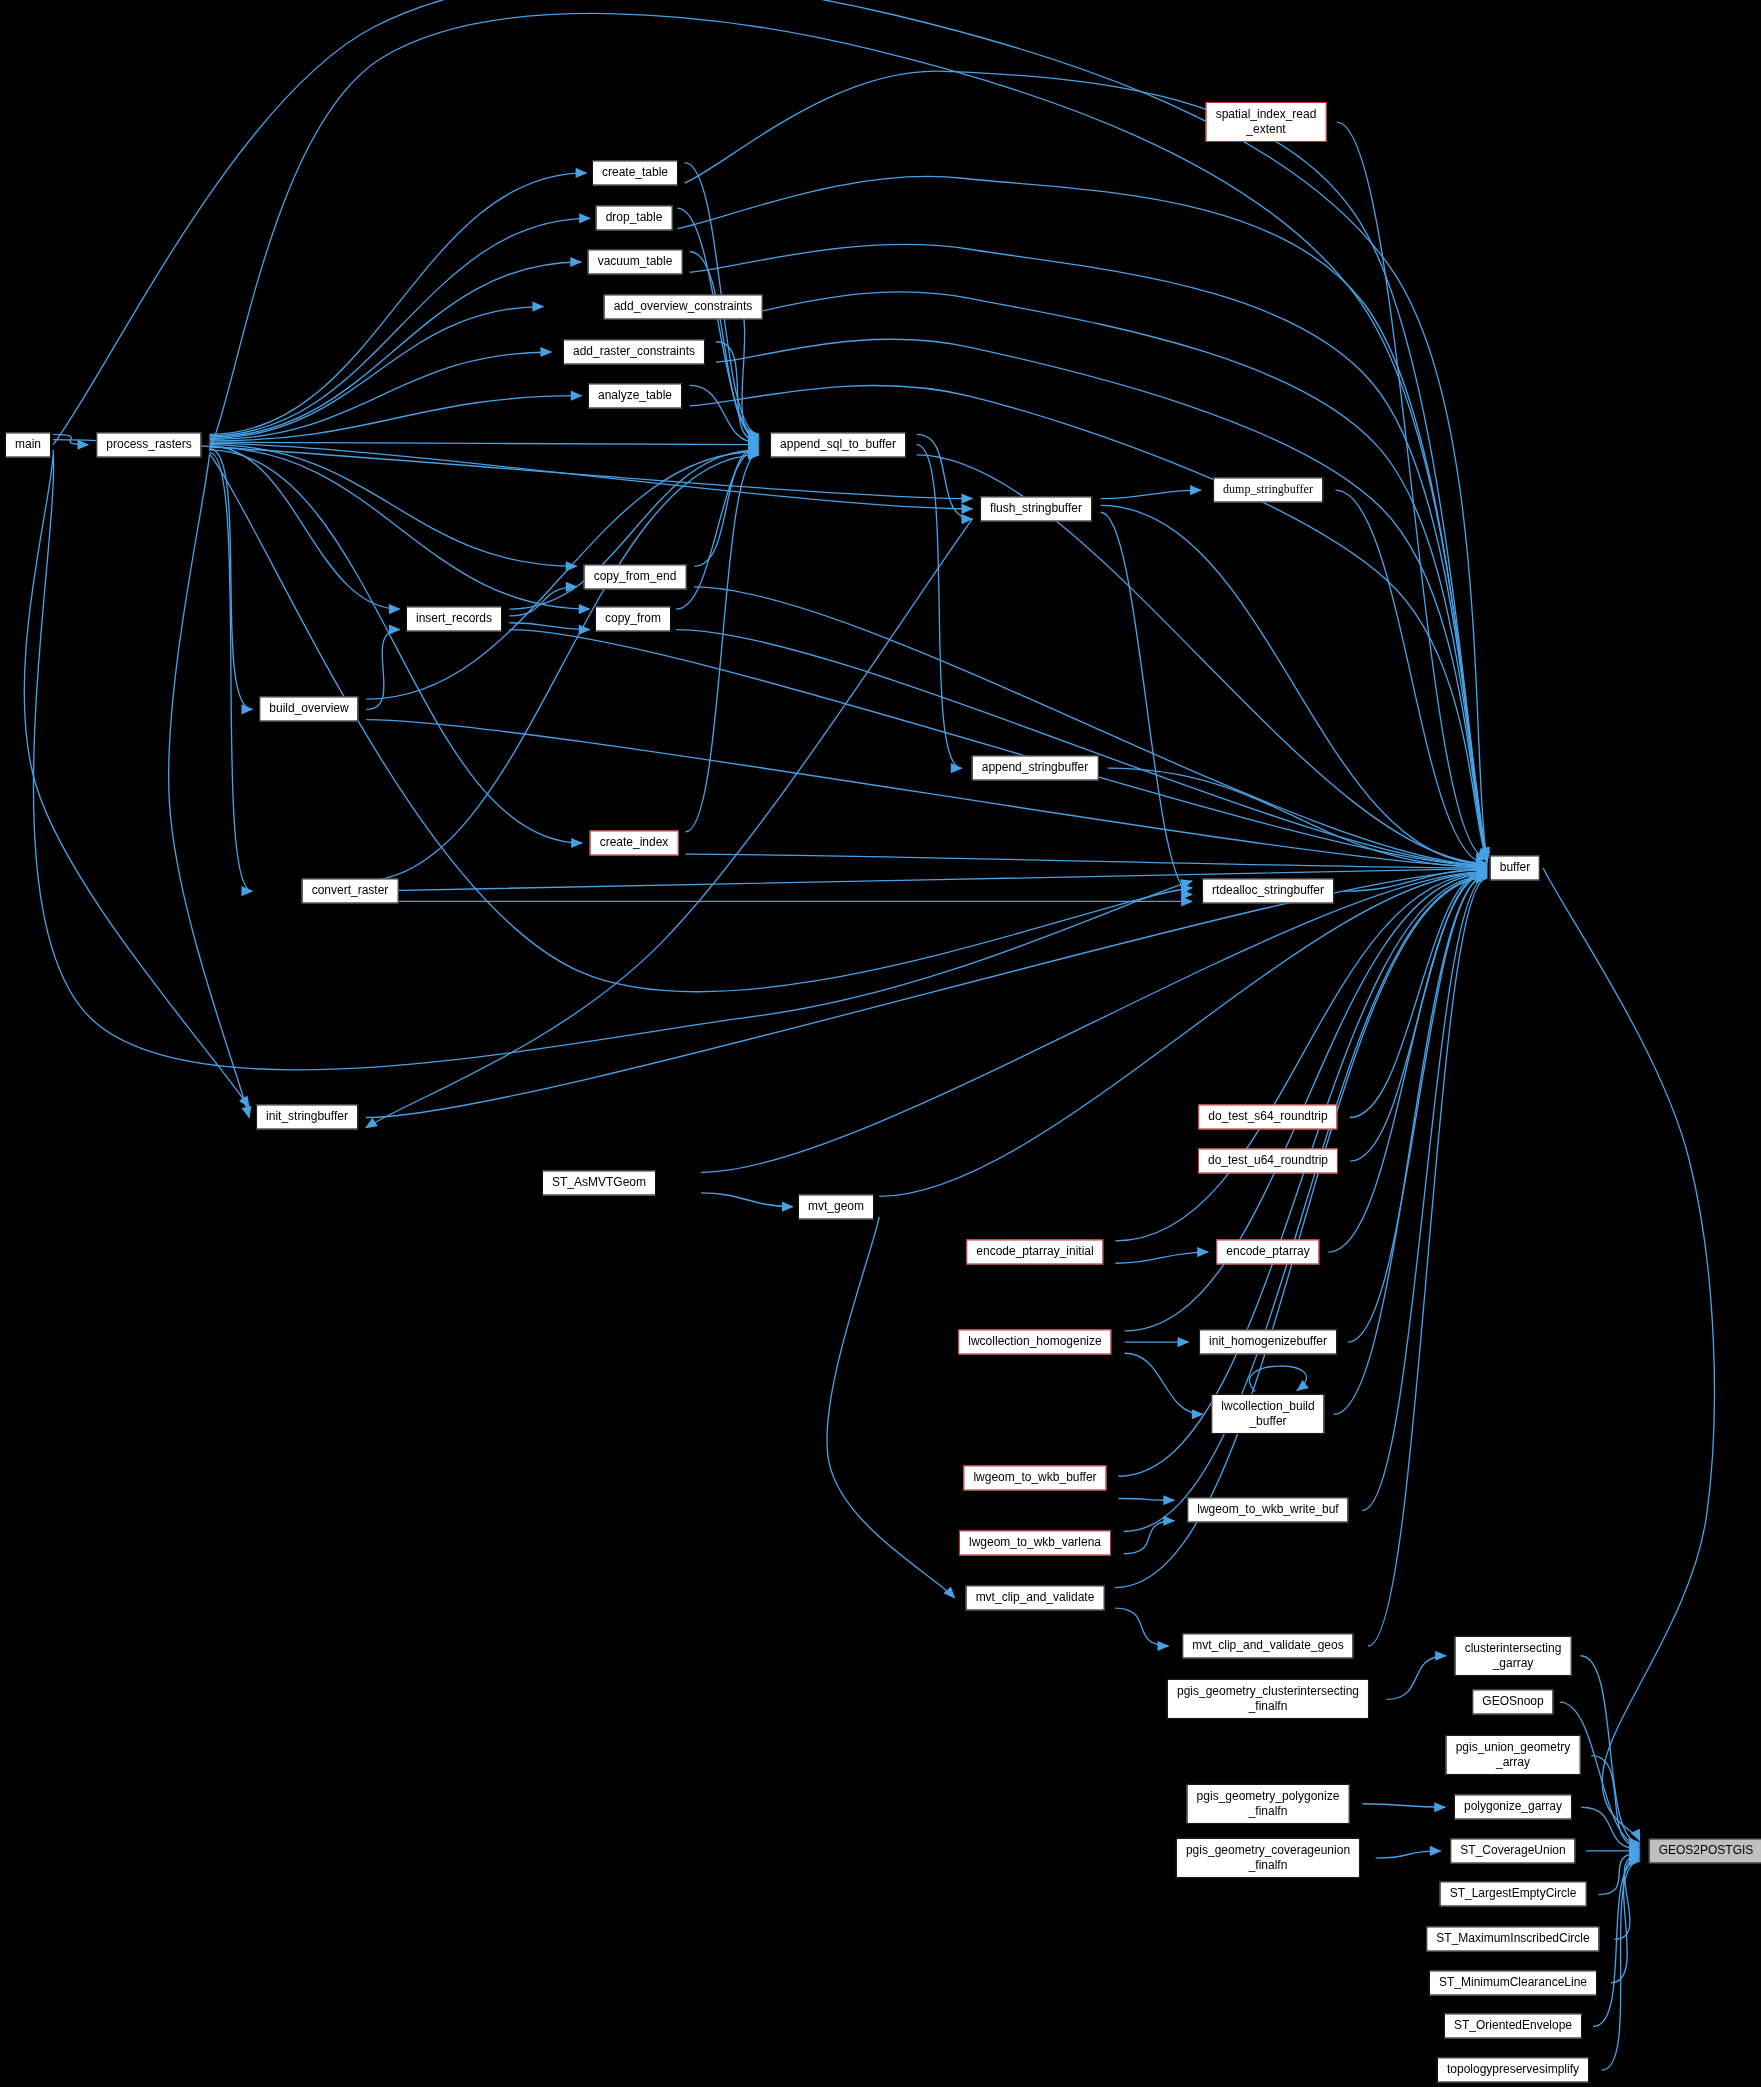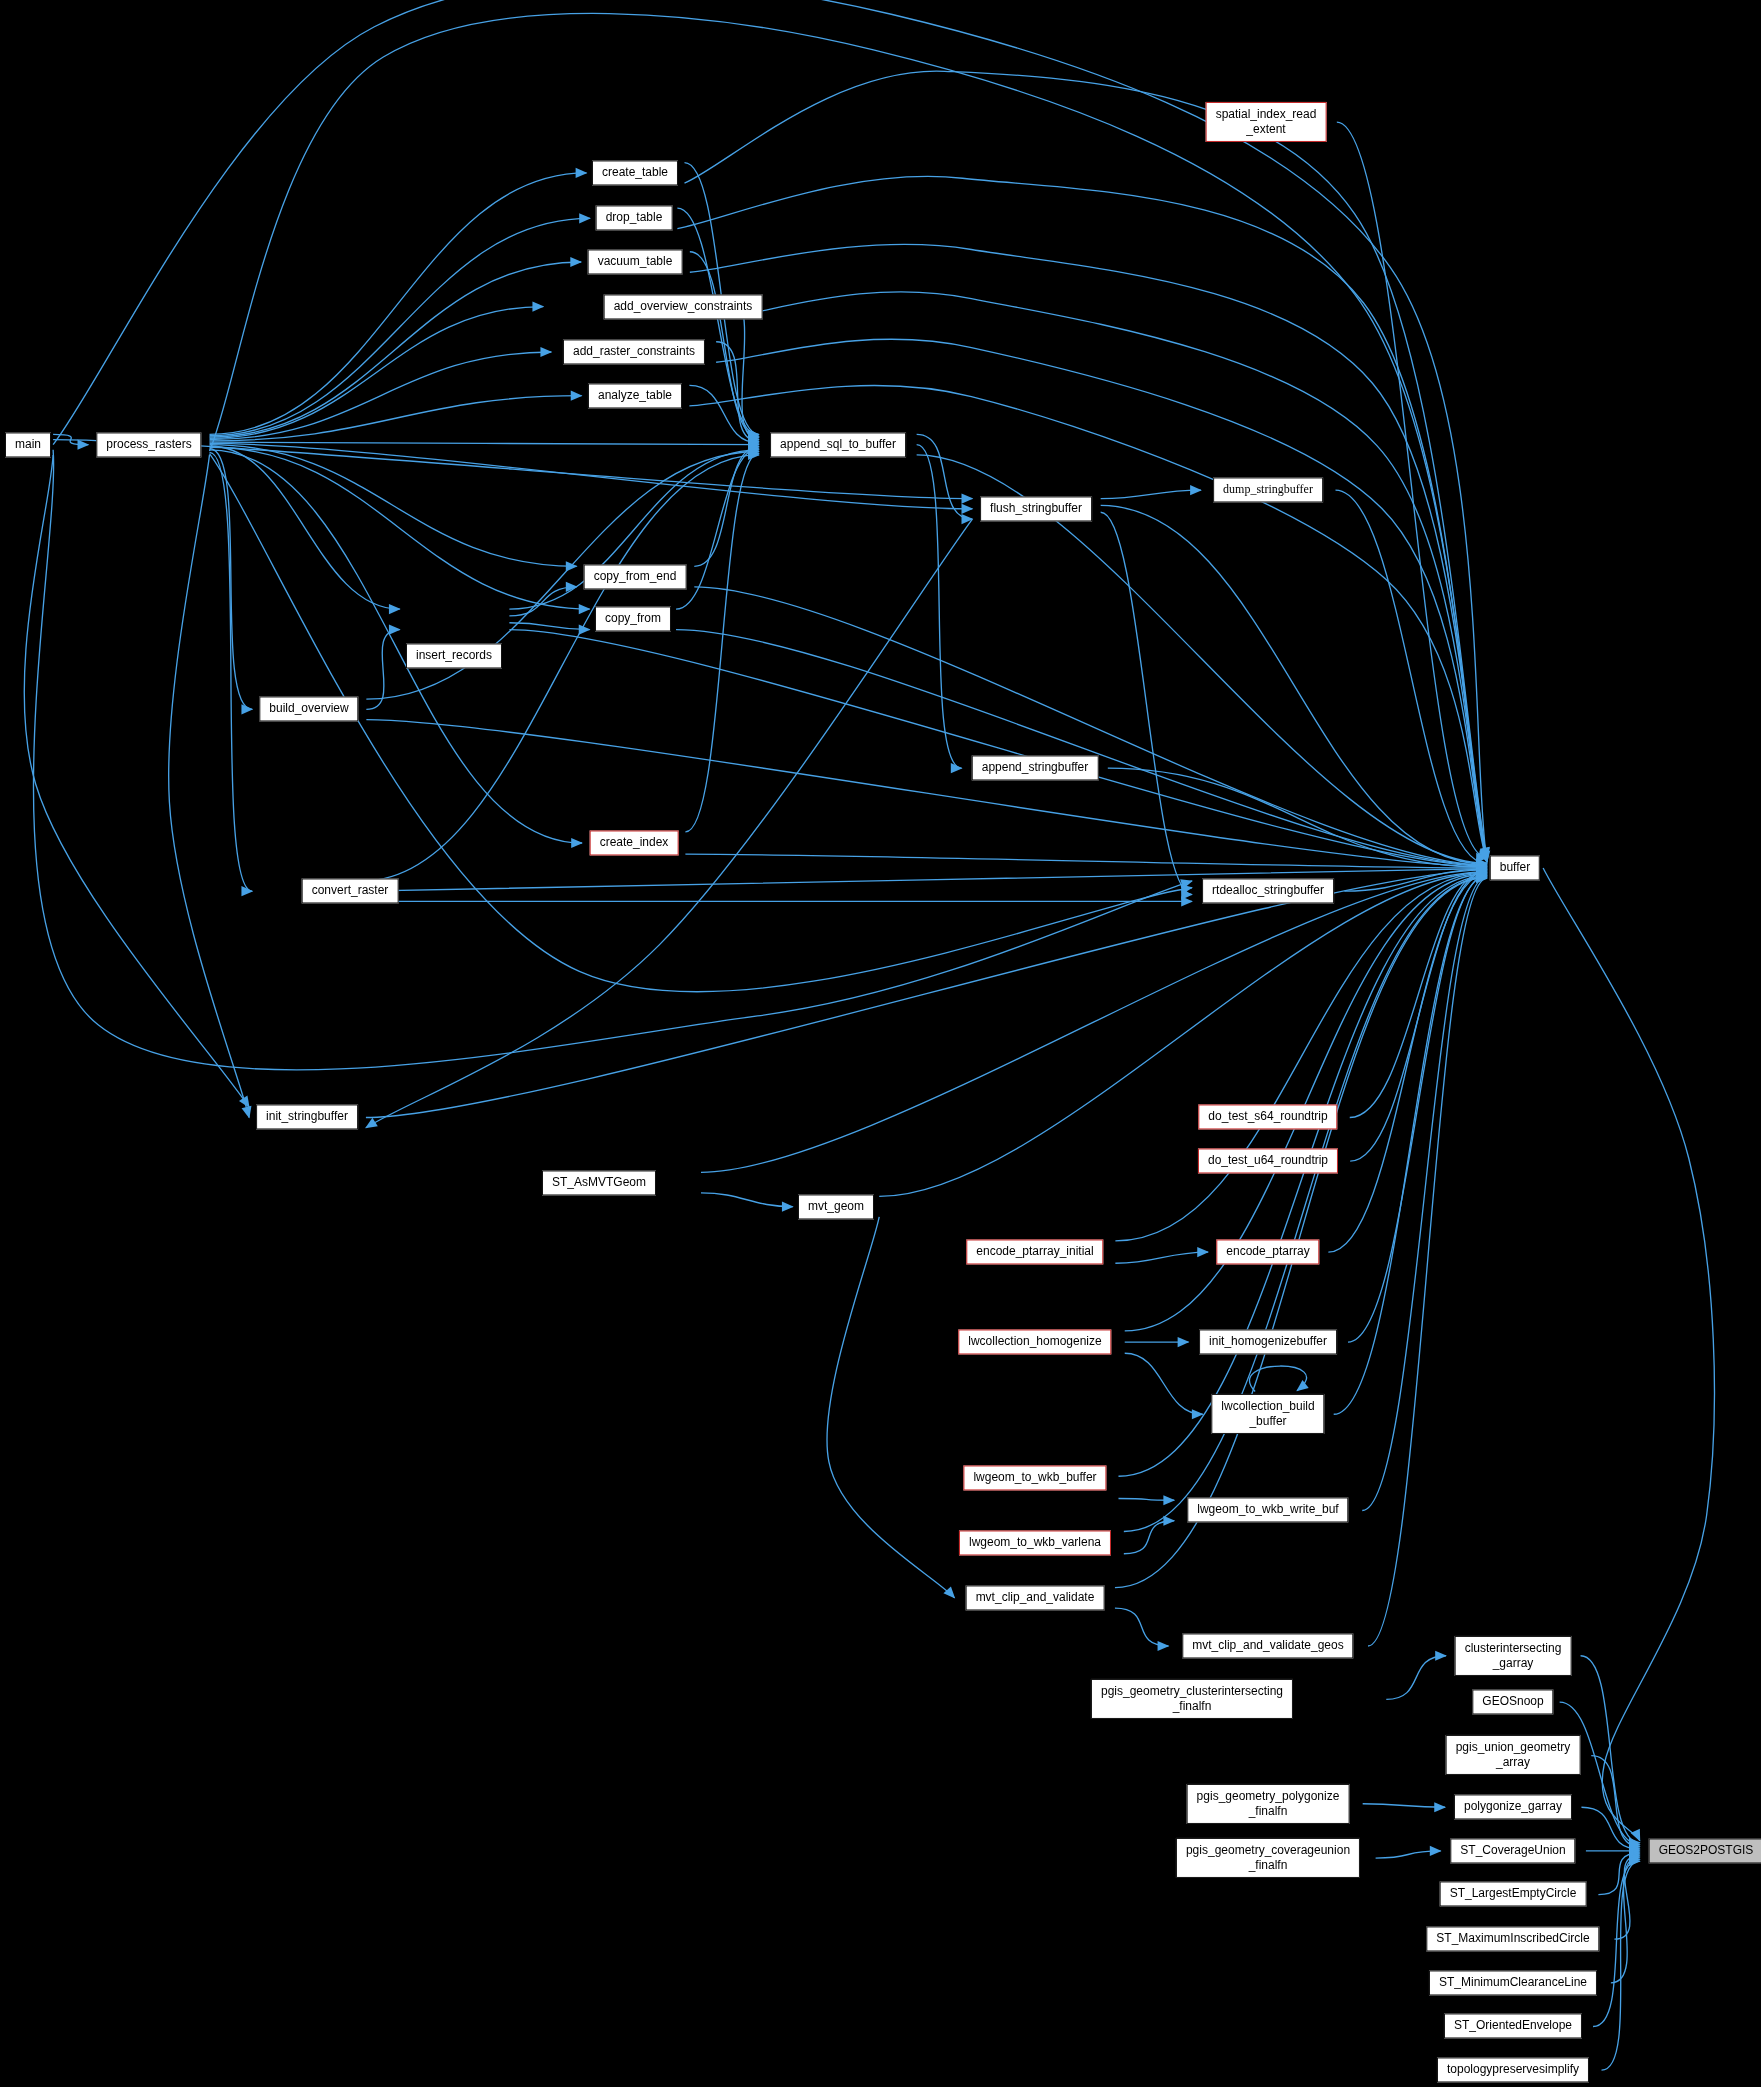--- a/index.html
+++ b/index.html
@@ -135,21 +135,21 @@
       <div class="node normal" style="left: 635px; top: 262px;">vacuum_table</div>
       <div class="node normal" style="left: 635px; top: 307px; margin-left: 48px;">add_overview_constraints</div>
       <div class="node normal" style="left: 634px; top: 352px;">add_raster_constraints</div>
       <div class="node normal" style="left: 635px; top: 396px;">analyze_table</div>
       <div class="node normal" style="left: 838px; top: 445px;">append_sql_to_buffer</div>
       <div class="node truncated" style="left: 1266px; top: 122px;">spatial_index_read
 _extent</div>
       <div class="node normal" style="left: 1036px; top: 509px;">flush_stringbuffer</div>
       <div class="node normal" style="left: 1268px; top: 490px; font-family: Liberation Serif, serif;">dump_stringbuffer</div>
       <div class="node normal" style="left: 635px; top: 577px;">copy_from_end</div>
-      <div class="node normal" style="left: 454px; top: 619px; margin-top: 37px;">insert_records</div>
+      <div class="node normal" style="left: 454px; top: 619px;">insert_records</div>
       <div class="node normal" style="left: 633px; top: 619px;">copy_from</div>
       <div class="node normal" style="left: 309px; top: 709px;">build_overview</div>
       <div class="node normal" style="left: 1035px; top: 768px;">append_stringbuffer</div>
       <div class="node truncated" style="left: 634px; top: 843px;">create_index</div>
       <div class="node normal" style="left: 307px; top: 891px; margin-left: 43px;">convert_raster</div>
       <div class="node normal" style="left: 1268px; top: 891px;">rtdealloc_stringbuffer</div>
       <div class="node normal" style="left: 1515px; top: 868px;">buffer</div>
       <div class="node normal" style="left: 307px; top: 1117px;">init_stringbuffer</div>
       <div class="node truncated" style="left: 1268px; top: 1117px;">do_test_s64_roundtrip</div>
       <div class="node truncated" style="left: 1268px; top: 1161px;">do_test_u64_roundtrip</div>
@@ -159,21 +159,21 @@
       <div class="node truncated" style="left: 1268px; top: 1252px;">encode_ptarray</div>
       <div class="node truncated" style="left: 1035px; top: 1342px;">lwcollection_homogenize</div>
       <div class="node normal" style="left: 1268px; top: 1342px;">init_homogenizebuffer</div>
       <div class="node normal" style="left: 1268px; top: 1414px;">lwcollection_build
 _buffer</div>
       <div class="node truncated" style="left: 1035px; top: 1478px;">lwgeom_to_wkb_buffer</div>
       <div class="node normal" style="left: 1268px; top: 1510px;">lwgeom_to_wkb_write_buf</div>
       <div class="node truncated" style="left: 1035px; top: 1543px;">lwgeom_to_wkb_varlena</div>
       <div class="node normal" style="left: 1035px; top: 1598px;">mvt_clip_and_validate</div>
       <div class="node normal" style="left: 1268px; top: 1646px;">mvt_clip_and_validate_geos</div>
-      <div class="node normal" style="left: 1192px; top: 1699px;">pgis_geometry_clusterintersecting
+      <div class="node normal" style="left: 1268px; top: 1699px;">pgis_geometry_clusterintersecting
 _finalfn</div>
       <div class="node normal" style="left: 1513px; top: 1656px;">clusterintersecting
 _garray</div>
       <div class="node normal" style="left: 1513px; top: 1702px;">GEOSnoop</div>
       <div class="node normal" style="left: 1513px; top: 1755px;">pgis_union_geometry
 _array</div>
       <div class="node normal" style="left: 1268px; top: 1804px;">pgis_geometry_polygonize
 _finalfn</div>
       <div class="node normal" style="left: 1513px; top: 1807px;">polygonize_garray</div>
       <div class="node normal" style="left: 1268px; top: 1858px;">pgis_geometry_coverageunion

